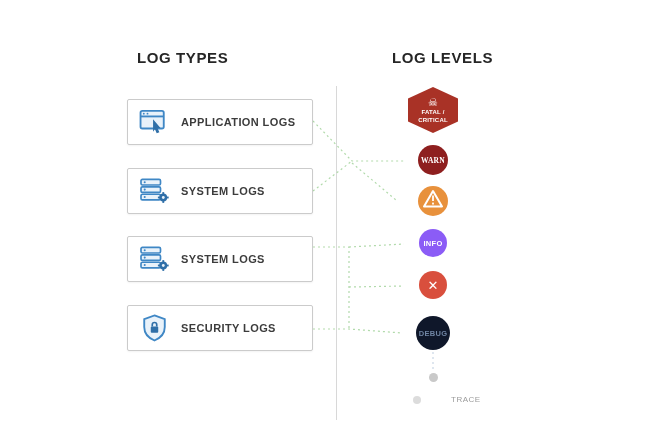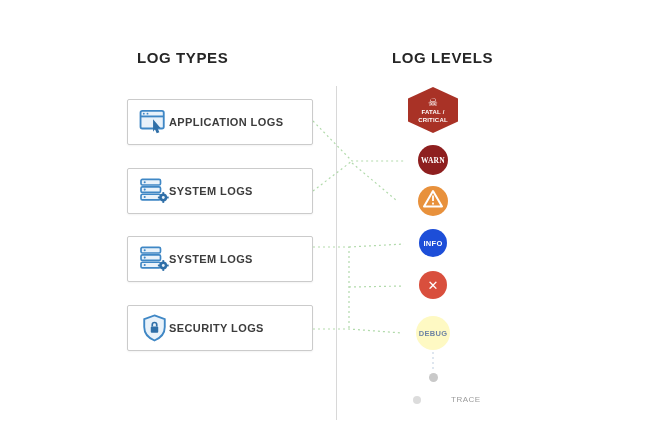--- a/index.html
+++ b/index.html
@@ -7,21 +7,21 @@
     font-family:"Liberation Sans","DejaVu Sans",sans-serif;overflow:hidden;}
 
   .hdr{position:absolute;font-size:15px;font-weight:700;color:#262626;letter-spacing:.6px;}
   #hdr-types{left:137px;top:49px;}
   #hdr-levels{left:392px;top:49px;}
 
   .divider{position:absolute;left:336px;top:86px;width:1px;height:334px;background:#d8d8d8;}
 
   .typebox{position:absolute;left:127px;width:186px;height:46px;background:#fff;
     border:1px solid #cbcbcb;border-radius:2px;display:flex;align-items:center;
-    padding-left:11px;box-sizing:border-box;box-shadow:0 1px 2px rgba(0,0,0,.05);}
+    padding-left:11px;gap:12px;box-sizing:border-box;box-shadow:0 1px 2px rgba(0,0,0,.05);}
   .typebox .lbl{font-size:11px;font-weight:700;color:#3c3c3c;letter-spacing:.4px;white-space:nowrap;}
   #box-0{top:99px;} #box-1{top:168px;} #box-2{top:236px;} #box-3{top:305px;}
   .typebox .ic{flex:0 0 auto;display:flex;align-items:center;justify-content:center;width:30px;}
 
   .connectors{position:absolute;left:0;top:0;width:671px;height:448px;pointer-events:none;}
 
   .badge{position:absolute;display:flex;align-items:center;justify-content:center;
     border-radius:50%;box-sizing:border-box;color:#fff;text-align:center;}
   .badge .btxt{font-weight:700;letter-spacing:.3px;}
   #lvl-fatal{left:408px;top:87px;width:50px;height:46px;border-radius:0;flex-direction:column;
@@ -142,29 +142,29 @@
   <div class="badge" id="lvl-warning" style="background: rgb(232, 145, 60); color: rgb(255, 255, 255);">
     <span>
       <svg viewBox="0 0 30 30" width="30" height="30">
         <path d="M15 7 L24 22.5 H6 Z" fill="none" stroke="#ffffff" stroke-width="2" stroke-linejoin="round"></path>
         <rect x="14.1" y="11.5" width="1.8" height="5.5" fill="#ffffff"></rect>
         <rect x="14.1" y="18.6" width="1.8" height="1.9" fill="#ffffff"></rect>
       </svg>
     </span>
   </div>
 
-  <div class="badge" id="lvl-info" style="background: #1d4ed8; color: rgb(255, 255, 255);">
+  <div class="badge" id="lvl-info" style="background: #8b5cf6; color: rgb(255, 255, 255);">
     <span class="btxt">INFO</span>
   </div>
 
   <div class="badge" id="lvl-error" style="background: rgb(217, 79, 61); color: rgb(255, 255, 255);">
     <span>✕</span>
   </div>
 
-  <div class="badge" id="lvl-debug" style="background: #fef9c3; color: rgb(111, 132, 163);">
+  <div class="badge" id="lvl-debug" style="background: #0f172a; color: rgb(111, 132, 163);">
     <span class="btxt">DEBUG</span>
   </div>
 
   <div class="badge" id="lvl-dot" style="background: rgb(201, 201, 201);"></div>
 
   <div class="trace-row">
     <span class="trace-dot" style="background: rgb(220, 220, 220); color: rgb(155, 155, 155);"></span>
     <span class="trace-lbl">TRACE</span>
   </div>
 

